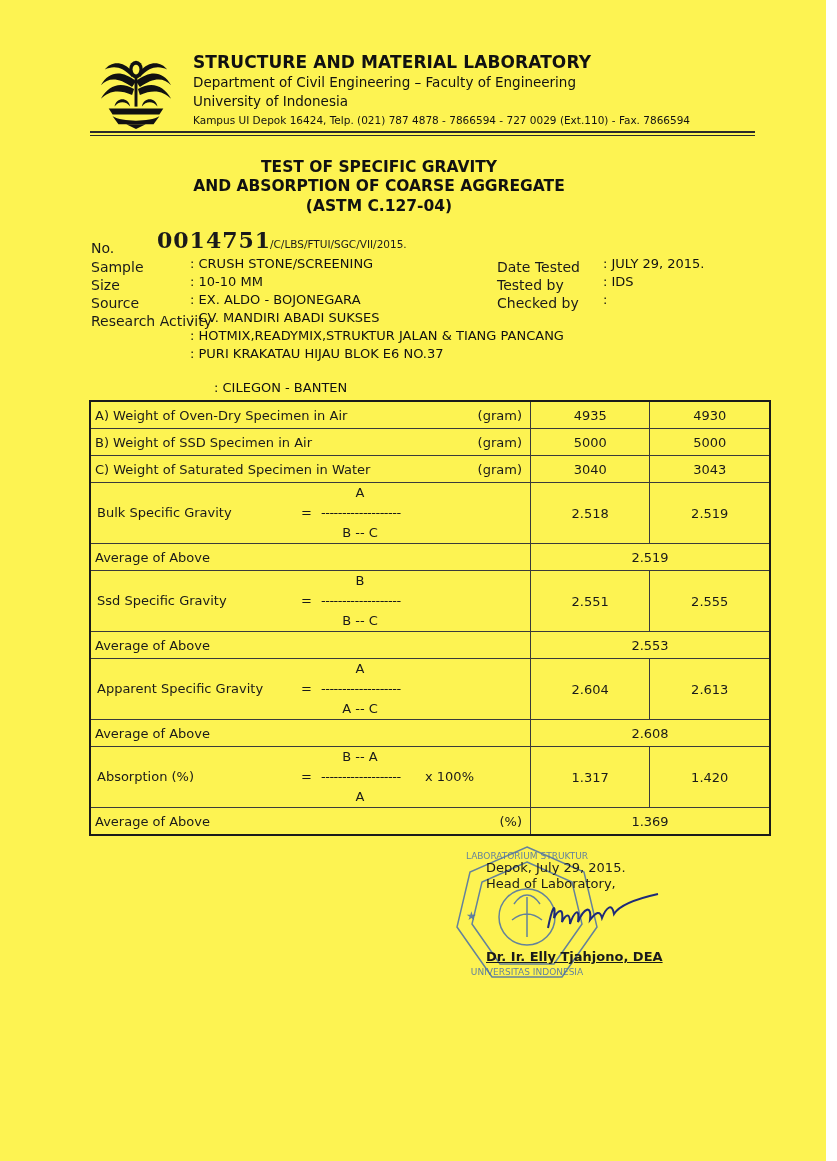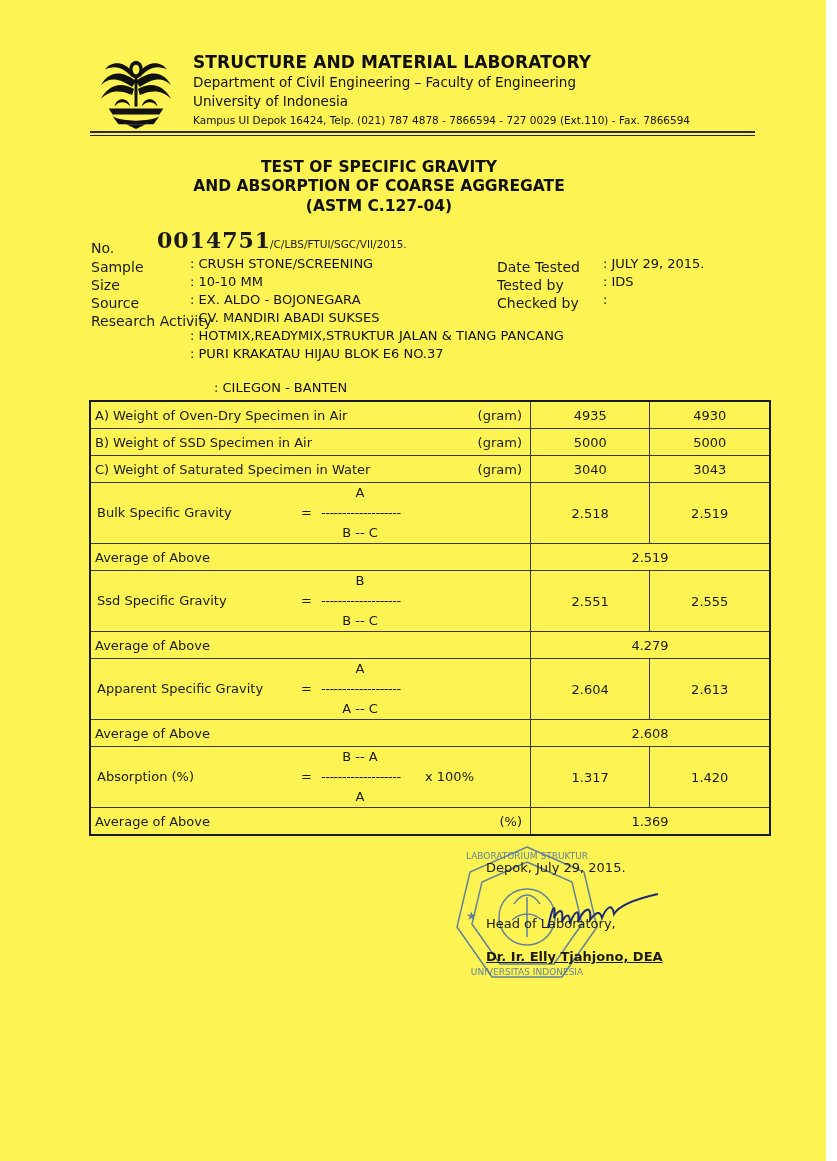--- a/index.html
+++ b/index.html
@@ -33,21 +33,21 @@
   .fcell{position:relative;height:60px;}
   .fname{position:absolute;left:2px;top:22px;}
   .feq{position:absolute;left:206px;top:22px;}
   .fnum{position:absolute;left:215px;width:100px;top:2px;text-align:center;}
   .fline{position:absolute;left:226px;top:22px;letter-spacing:-0.5px;}
   .fden{position:absolute;left:215px;width:100px;top:42px;text-align:center;}
   .fmul{position:absolute;left:330px;top:22px;}
   
   .stamp{left:452px;top:842px;width:150px;height:150px;}
   .sig-place{left:486px;top:860px;font-size:13px;}
-  .sig-role{left:486px;top:876px;font-size:13px;margin-top:40px;}
+  .sig-role{left:486px;top:876px;font-size:13px;}
   .sig-name{left:486px;top:949px;font-size:13px;font-weight:bold;text-decoration:underline;}
   .signature{left:540px;top:888px;width:120px;height:50px;}
 </style>
 </head>
 <body>
 
 <div class="paper"></div>
 
 <svg class="abs logo" viewBox="0 0 80 80">
   <g fill="#111">
@@ -147,21 +147,21 @@
       <span class="fline">-------------------</span>
       <span class="fden">B -- C</span>
       <span class="fmul"></span>
     </div>
         </td>
     <td class="num">2.551</td>
     <td class="num">2.555</td>
   </tr>
   <tr>
     <td class="desc"><span>Average of Above</span><span class="unit"></span></td>
-    <td class="num" colspan="2">4.279</td>
+    <td class="num" colspan="2">2.553</td>
   </tr>
 
   <tr class="formula-row">
     <td class="desc">
           <div class="fcell">
       <span class="fname">Apparent Specific Gravity</span>
       <span class="feq">=</span>
       <span class="fnum">A</span>
       <span class="fline">-------------------</span>
       <span class="fden">A -- C</span>

